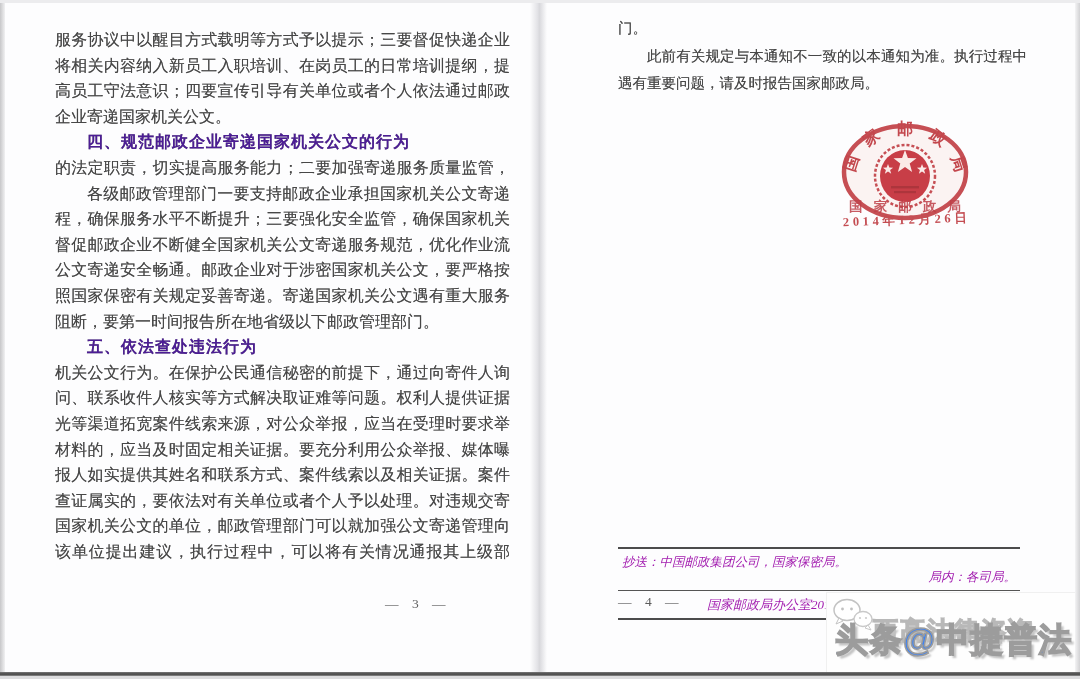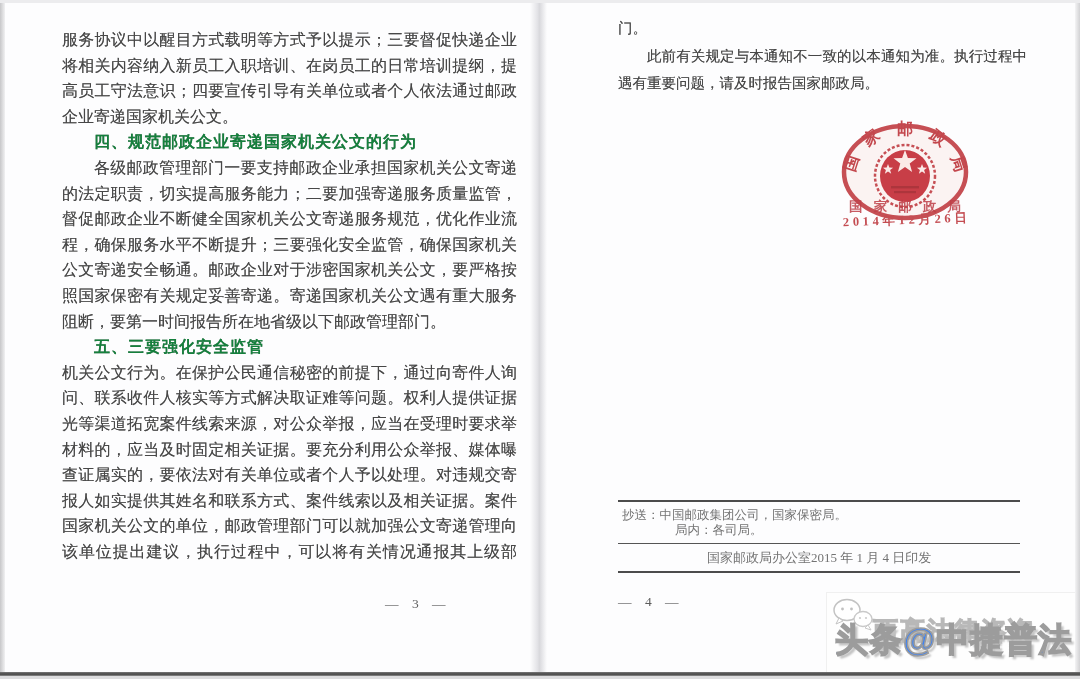--- a/index.html
+++ b/index.html
@@ -12,37 +12,37 @@
   .edge-right{position:absolute;right:0;top:0;width:5px;height:679px;
               background:linear-gradient(270deg,#d2d2d4,#f4f4f5);}
   .edge-top{position:absolute;left:0;top:0;width:1080px;height:3px;background:#ececee;}
   .edge-bottom{position:absolute;left:0;top:672px;width:1080px;height:4px;
                background:linear-gradient(180deg,#7a7a7a,#454545 55%,#8f8f8f);}
   .edge-bottom-under{position:absolute;left:0;top:676px;width:1080px;height:3px;background:#dcdcde;}
   .page-divider{position:absolute;left:530px;top:0;width:17px;height:679px;
                 background:linear-gradient(90deg,rgba(255,255,255,0),#e2e2e6 45%,#d8d8dc 55%,rgba(255,255,255,0));}
   
   .textcol{position:absolute;color:#474747;text-shadow:0 0 0.6px rgba(70,70,70,.65);}
-  .textcol-left{left:62px;top:27px;width:455px;font-size:16px;line-height:25.6px;}
+  .textcol-left{left:55px;top:27px;width:455px;font-size:16px;line-height:25.6px;}
   .textcol-right{left:618px;top:15px;width:409px;font-size:14.5px;line-height:27.5px;}
   .ln{white-space:nowrap;}
   .ln.j{white-space:normal;text-align:justify;text-align-last:justify;}
   .ln.in{text-indent:2em;}
-  .ln.hd{font-weight:bold;color:#15803d;letter-spacing:1px;}
+  .ln.hd{font-weight:bold;color:#4c1d95;letter-spacing:1px;}
   
   .pagenum{position:absolute;font-size:13.5px;color:#5c5c5c;letter-spacing:5px;}
   .pagenum-left{left:385px;top:596px;}
   .pagenum-right{left:618px;top:594px;}
   
   .seal{position:absolute;left:835px;top:112px;width:140px;height:128px;opacity:.93;}
   
-  .footer-table{position:absolute;left:618px;top:500px;width:402px;color:#737373;
-                font-size:12.5px;line-height:15px;}
+  .footer-table{position:absolute;left:618px;top:547px;width:402px;color:#a21caf;
+                font-size:12.5px;line-height:15px;font-style:italic;}
   .row-cc{border-top:2px solid #4c4c4c;border-bottom:1px solid #555;padding:6px 4px 5px;}
-  .cc2{margin-left:53px;}
+  .cc2{margin-left:53px;text-align:right;}
   .row-issue{display:flex;justify-content:center;align-items:center;
              border-bottom:2px solid #4c4c4c;padding:6px 4px;font-size:13px;}
   
   .watermark{position:absolute;left:826px;top:592px;width:254px;height:80px;background:#fefefe;
              border:1px solid #f0f0f0;font-family:"Liberation Sans","DejaVu Sans",sans-serif;}
   .wm-line1{position:absolute;left:46px;top:1px;font-size:25px;font-weight:bold;letter-spacing:2px;
             color:rgba(255,255,255,.15);-webkit-text-stroke:1.2px #b8b8b8;
             text-shadow:1px 1px 0 #e8e8e8;margin-top:20px;}
   .wm-line2{position:absolute;left:8px;top:25px;font-size:33px;font-weight:900;letter-spacing:1px;
             color:#3b82f6;-webkit-text-stroke:1.6px #9c9c9c;
@@ -53,34 +53,34 @@
 <body>
 
 <div class="canvas">
 
   <div class="textcol textcol-left">
     <div class="ln j">服务协议中以醒目方式载明等方式予以提示；三要督促快递企业</div>
     <div class="ln j">将相关内容纳入新员工入职培训、在岗员工的日常培训提纲，提</div>
     <div class="ln j">高员工守法意识；四要宣传引导有关单位或者个人依法通过邮政</div>
     <div class="ln">企业寄递国家机关公文。</div>
     <div class="ln hd in">四、规范邮政企业寄递国家机关公文的行为</div>
+    <div class="ln j">的法定职责，切实提高服务能力；二要加强寄递服务质量监管，</div>
     <div class="ln j in">各级邮政管理部门一要支持邮政企业承担国家机关公文寄递</div>
-    <div class="ln j">的法定职责，切实提高服务能力；二要加强寄递服务质量监管，</div>
+    <div class="ln j">程，确保服务水平不断提升；三要强化安全监管，确保国家机关</div>
     <div class="ln j">督促邮政企业不断健全国家机关公文寄递服务规范，优化作业流</div>
-    <div class="ln j">程，确保服务水平不断提升；三要强化安全监管，确保国家机关</div>
     <div class="ln j">公文寄递安全畅通。邮政企业对于涉密国家机关公文，要严格按</div>
     <div class="ln j">照国家保密有关规定妥善寄递。寄递国家机关公文遇有重大服务</div>
     <div class="ln">阻断，要第一时间报告所在地省级以下邮政管理部门。</div>
-    <div class="ln hd in">五、三要强化安全监管</div>
+    <div class="ln hd in">五、依法查处违法行为</div>
     <div class="ln j">机关公文行为。在保护公民通信秘密的前提下，通过向寄件人询</div>
     <div class="ln j">问、联系收件人核实等方式解决取证难等问题。权利人提供证据</div>
     <div class="ln j">光等渠道拓宽案件线索来源，对公众举报，应当在受理时要求举</div>
     <div class="ln j">材料的，应当及时固定相关证据。要充分利用公众举报、媒体曝</div>
+    <div class="ln j">报人如实提供其姓名和联系方式、案件线索以及相关证据。案件</div>
     <div class="ln j">查证属实的，要依法对有关单位或者个人予以处理。对违规交寄</div>
-    <div class="ln j">报人如实提供其姓名和联系方式、案件线索以及相关证据。案件</div>
     <div class="ln j">国家机关公文的单位，邮政管理部门可以就加强公文寄递管理向</div>
     <div class="ln j">该单位提出建议，执行过程中，可以将有关情况通报其上级部</div>
   </div>
   <div class="pagenum pagenum-left">— 3 —</div>
 
   <div class="page-divider"></div>
 
   <div class="textcol textcol-right">
     <div class="ln">门。</div>
     <div class="ln j in">此前有关规定与本通知不一致的以本通知为准。执行过程中</div>

